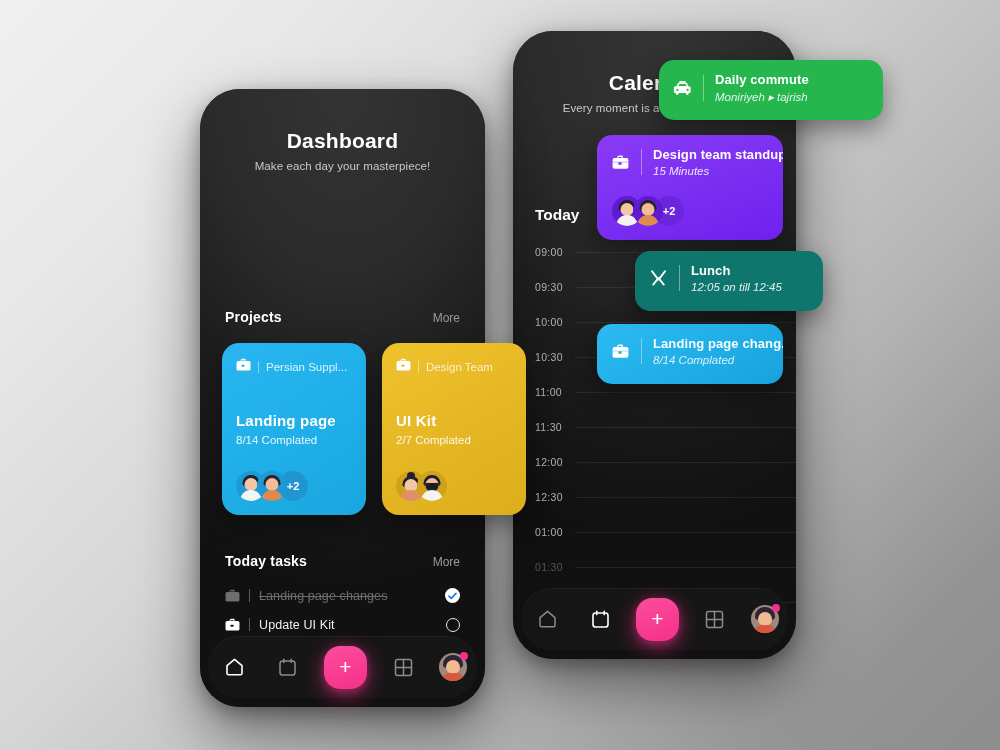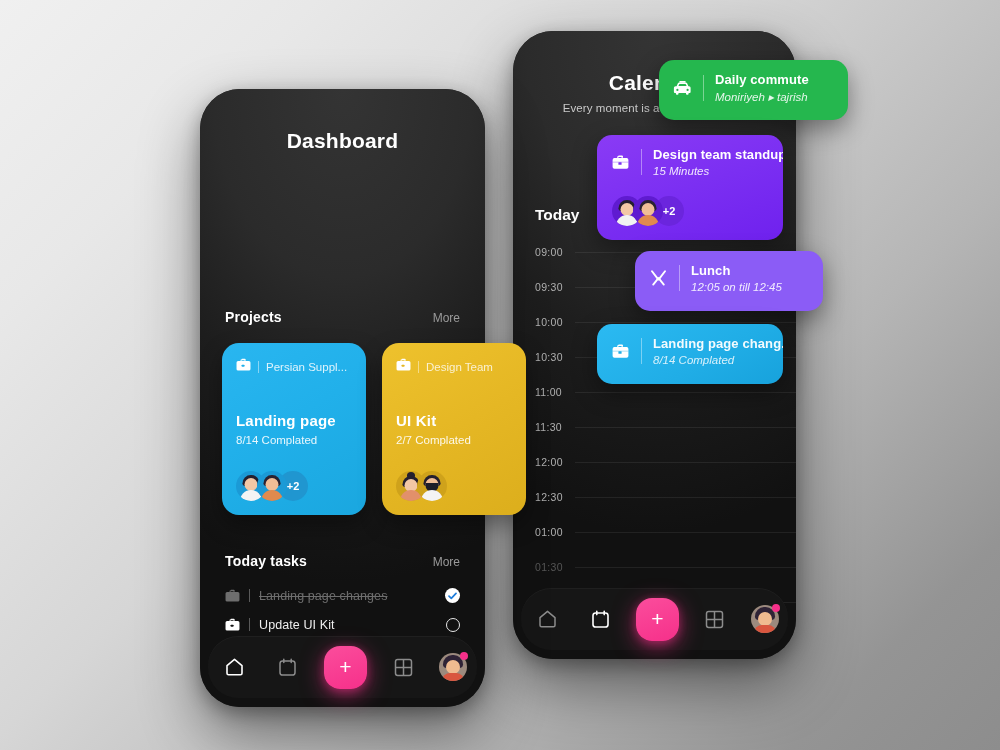--- a/index.html
+++ b/index.html
@@ -326,35 +326,35 @@
   .ev-sub {
     color: rgba(255,255,255,0.88);
     font-size: 11.5px;
     margin-top: 3px;
     white-space: nowrap;
     font-style: italic;
   }
 
   #ev-commute {
     left: 146px; top: 29px;
-    width: 189px; height: 60px;
+    width: 224px; height: 60px;
     background: #25b74e;
   }
   #ev-standup {
     left: 84px; top: 104px;
     width: 186px; height: 105px;
     background: linear-gradient(160deg, #8a3bf5 0%, #7b2ff2 50%, #6f21ee 100%);
   }
   #ev-standup .avatar-row { left: 15px; bottom: 14px; }
   #ev-standup .avatar { background: #5f1bd0; }
   #ev-standup .avatar-more { background: #6b25dd; }
   #ev-lunch {
     left: 122px; top: 220px;
     width: 188px; height: 60px;
-    background: #8b5cf6;
+    background: #0f766e;
   }
   #ev-landing {
     left: 84px; top: 293px;
     width: 186px; height: 60px;
     background: linear-gradient(150deg, #2bbaf2 0%, #20ade6 60%, #17a2dc 100%);
   }
   #ev-landing .ev-title { color: rgba(255,255,255,0.95); font-weight: bold; }
   #ev-landing .ev-sub { color: rgba(255,255,255,0.82); }
 </style>
 </head>
@@ -539,20 +539,21 @@
         <div class="nav-dot"></div>
       </div>
     </div>
   </div>
 
   <div class="phone" id="phone-left">
     <div class="phone-screen">
 
       <div class="app-header">
         <div class="app-title">Dashboard</div>
+        <div class="app-subtitle">Make each day your masterpiece!</div>
       </div>
 
       <div class="section-row" style="position:absolute;left:0;right:0;top:220px;">
         <div class="section-title">Projects</div>
         <div class="section-more">More</div>
       </div>
 
       <div class="section-row" style="position:absolute;left:0;right:0;top:464px;">
         <div class="section-title">Today tasks</div>
         <div class="section-more">More</div>

